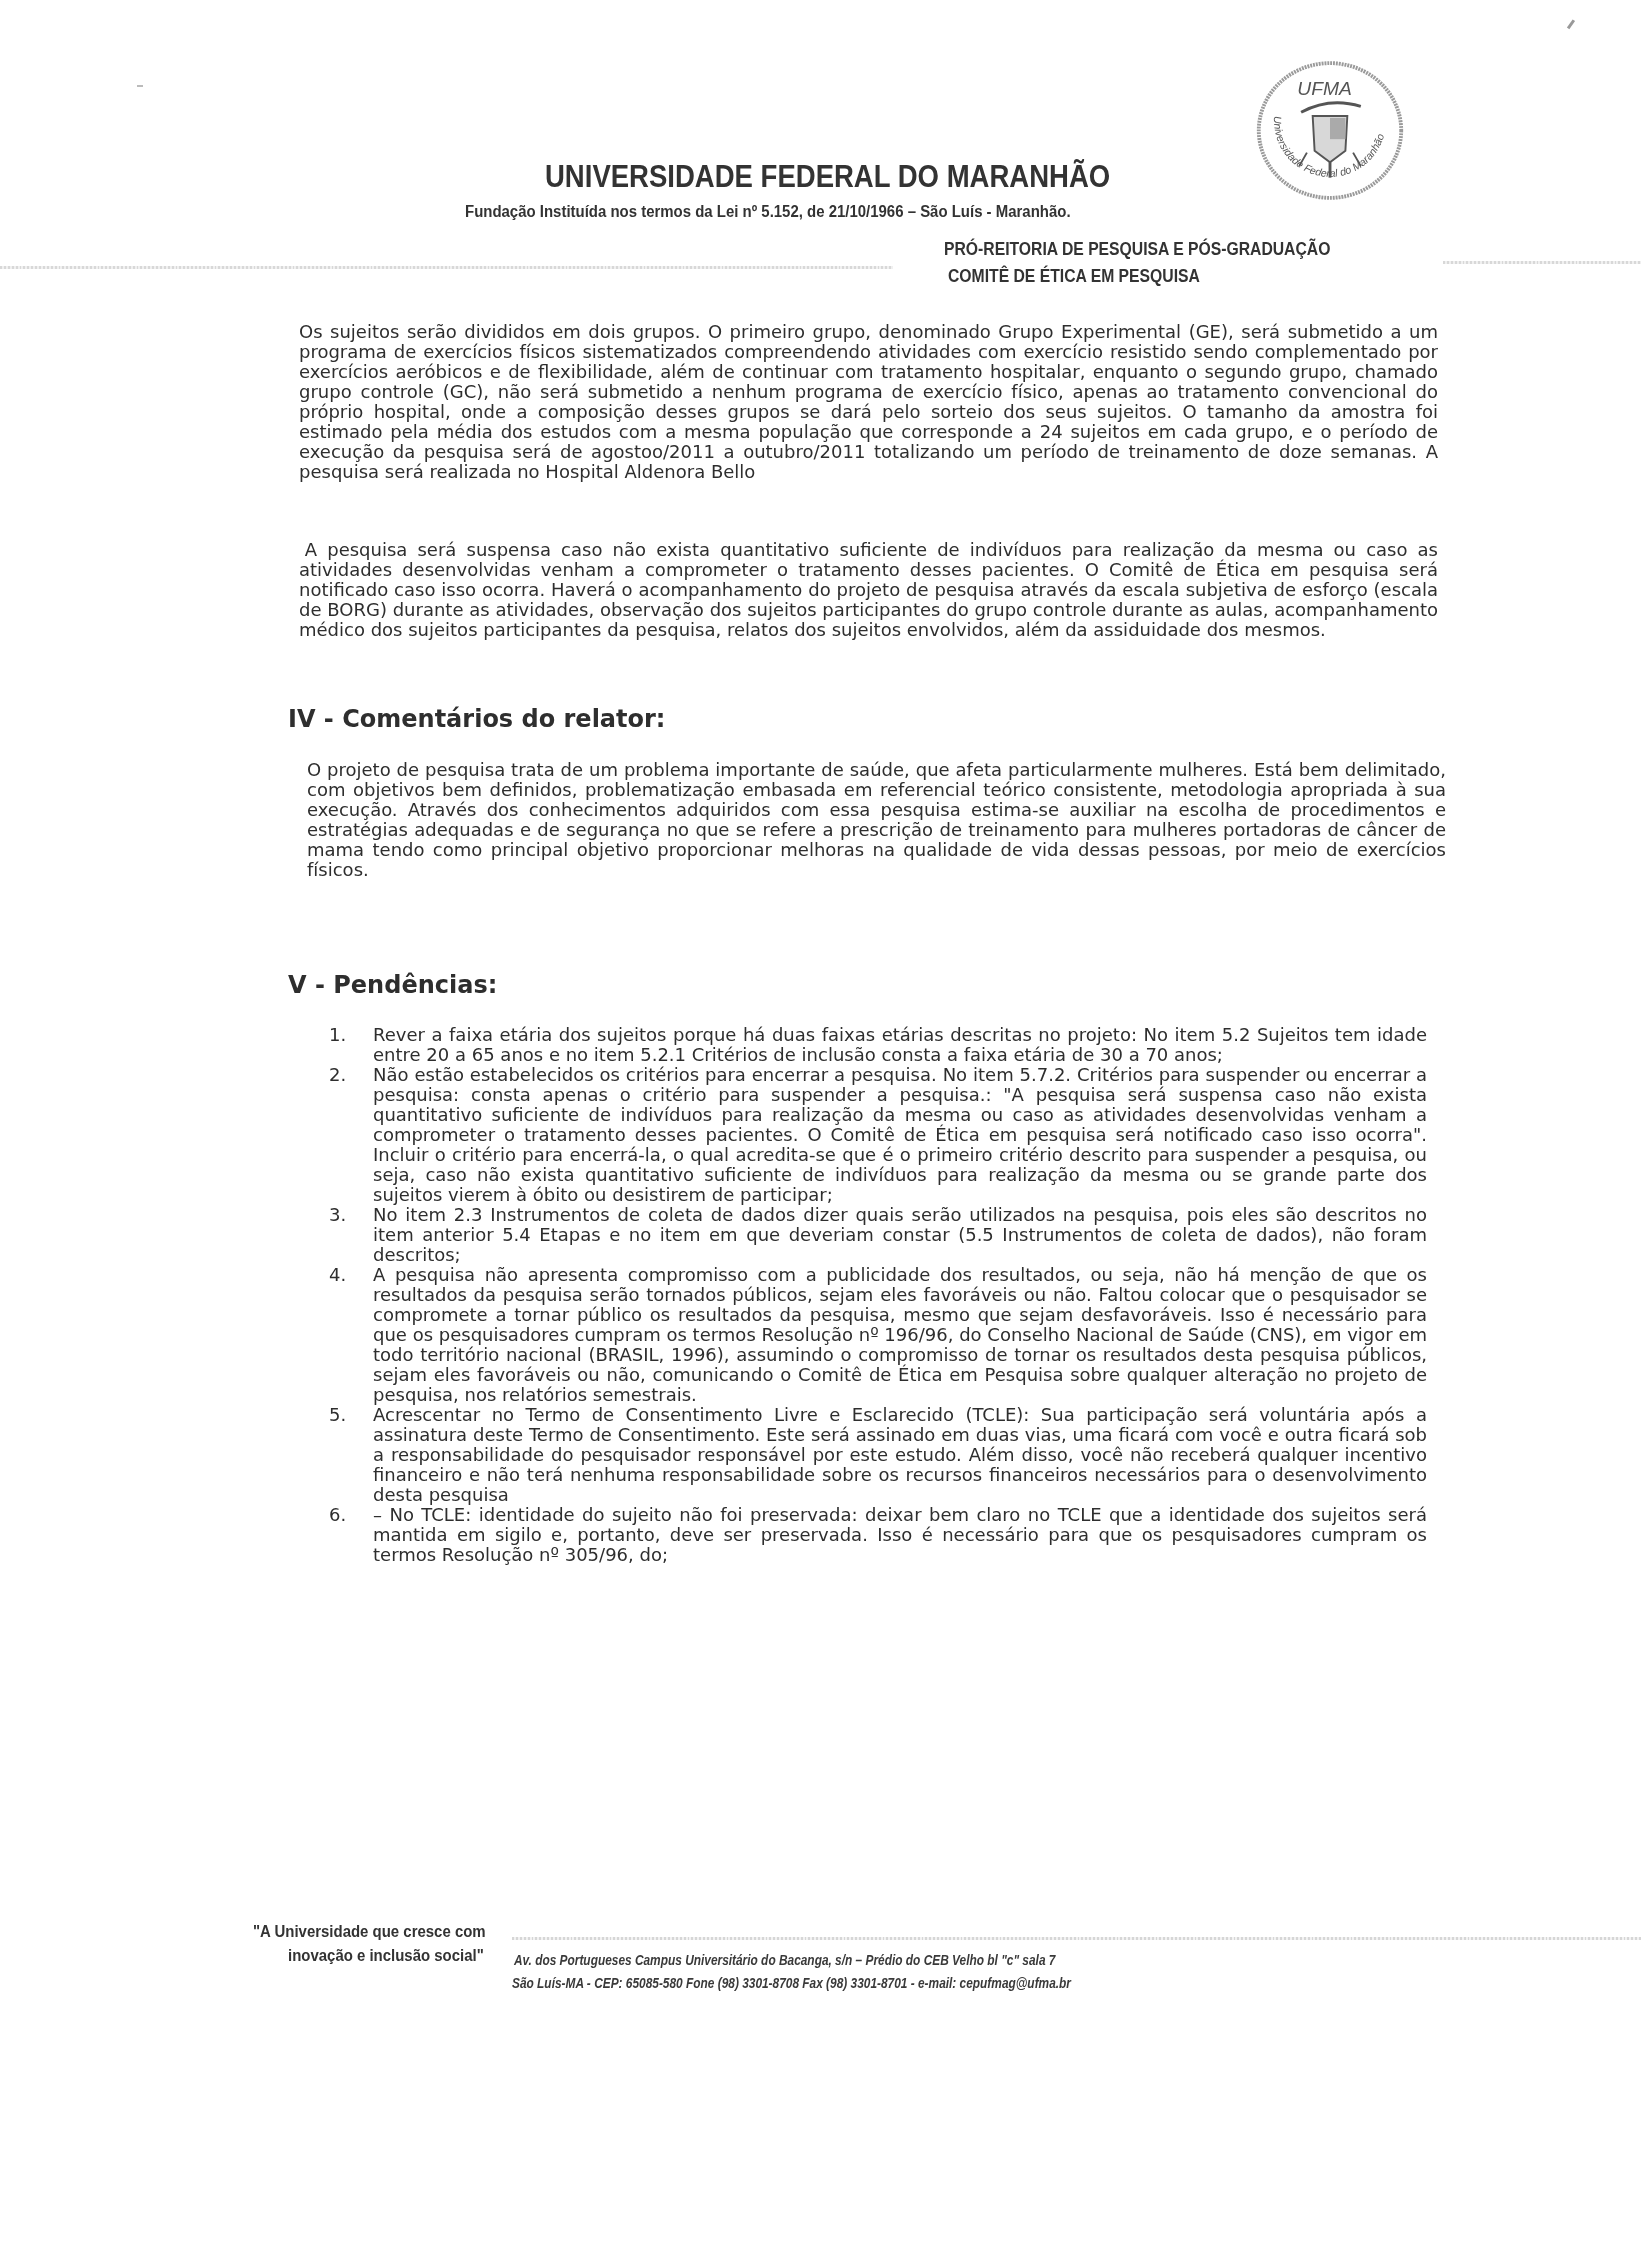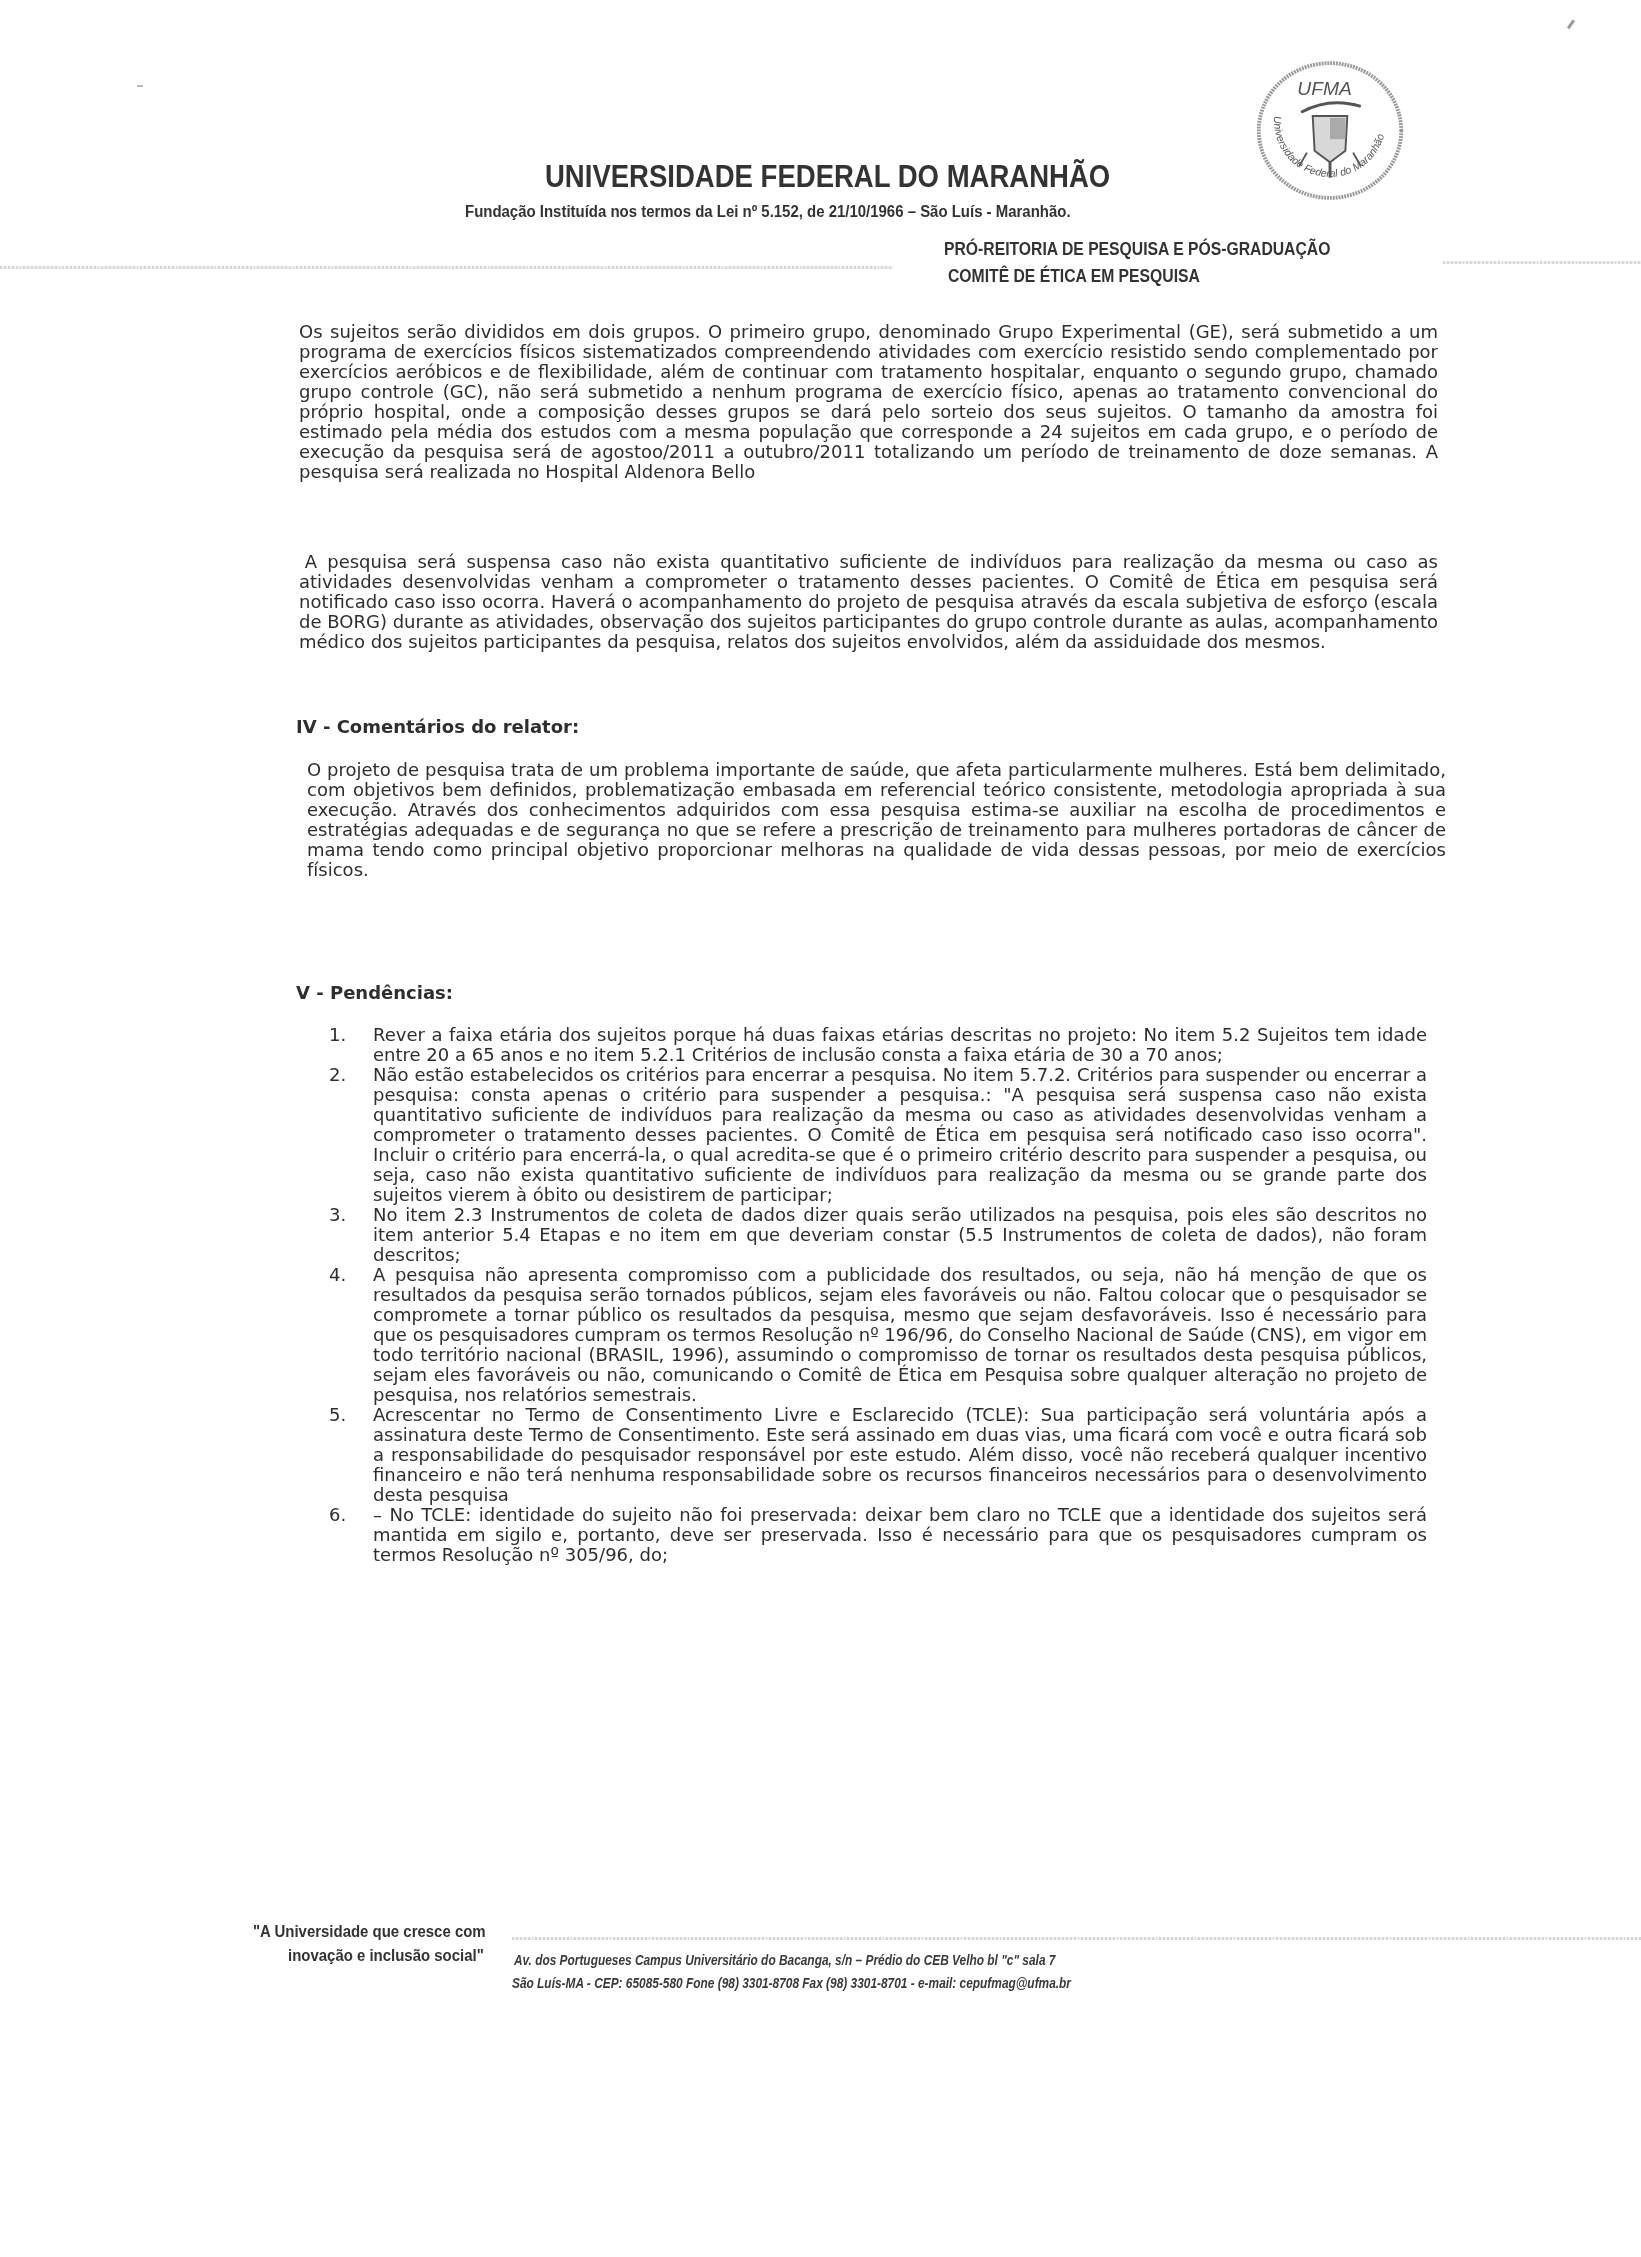--- a/index.html
+++ b/index.html
@@ -15,23 +15,23 @@
   .univ-sub { position: absolute; left: 465px; top: 201px; font-family: "Liberation Sans", sans-serif; font-weight: bold; font-size: 17.4px; color: #333; transform: scaleX(0.86); transform-origin: left top; white-space: nowrap; }
   .prorect { position: absolute; left: 944px; top: 238px; font-family: "Liberation Sans", sans-serif; font-weight: bold; font-size: 18.3px; color: #333; transform: scaleX(0.86); transform-origin: left top; white-space: nowrap; }
   .comite { position: absolute; left: 948px; top: 265px; font-family: "Liberation Sans", sans-serif; font-weight: bold; font-size: 18.3px; color: #333; transform: scaleX(0.86); transform-origin: left top; white-space: nowrap; }
 
   .rule-top { position: absolute; left: 0; top: 266px; width: 893px; height: 2.9px; background: repeating-linear-gradient(90deg, #d8d8d8 0 1.9px, #f0f0f0 1.9px 3.9px); }
   .rule-top-right { position: absolute; left: 1443px; top: 261px; width: 198px; height: 2.9px; background: repeating-linear-gradient(90deg, #d8d8d8 0 1.9px, #f0f0f0 1.9px 3.9px); }
 
   .content { position: absolute; left: 288px; top: 311px; width: 1139px; font-family: "DejaVu Sans", sans-serif; font-size: 18px; line-height: 20px; color: #2e2e2e; }
   .para { text-align: justify; margin: 11px; }
   .para.indent-space { text-indent: 5.8px; }
-  .section-title { font-weight: bold; font-size: 18px; margin: 8px; }
+  .section-title { font-weight: bold; font-size: 24px; margin: 0; }
   .p1 { position: absolute; left: 0; top: 0; width: 1139px; }
-  .p2 { position: absolute; left: 0; top: 230px; width: 1139px; }
+  .p2 { position: absolute; left: 0; top: 218px; width: 1139px; }
   .h4 { position: absolute; left: 0; top: 398px; }
   .p3 { position: absolute; left: 8px; top: 438px; width: 1139px; }
   .h5 { position: absolute; left: 0; top: 664px; text-align: center; }
 
   .list { position: absolute; left: 0; top: 714px; width: 1139px; margin: 0; padding: 0; list-style: none; }
   .list li { position: relative; padding-left: 85px; text-align: justify; margin: 0 0 0 0; }
   .list li .num { position: absolute; left: 41px; top: 0; }
 
   .footer-slogan1 { position: absolute; left: 253px; top: 1921px; font-family: "Liberation Sans", sans-serif; font-size: 17.4px; font-weight: bold; color: #333; transform: scaleX(0.86); transform-origin: left top; white-space: nowrap; }
   .footer-slogan2 { position: absolute; left: 288px; top: 1945px; font-family: "Liberation Sans", sans-serif; font-size: 17.4px; font-weight: bold; color: #333; transform: scaleX(0.86); transform-origin: left top; white-space: nowrap; }

